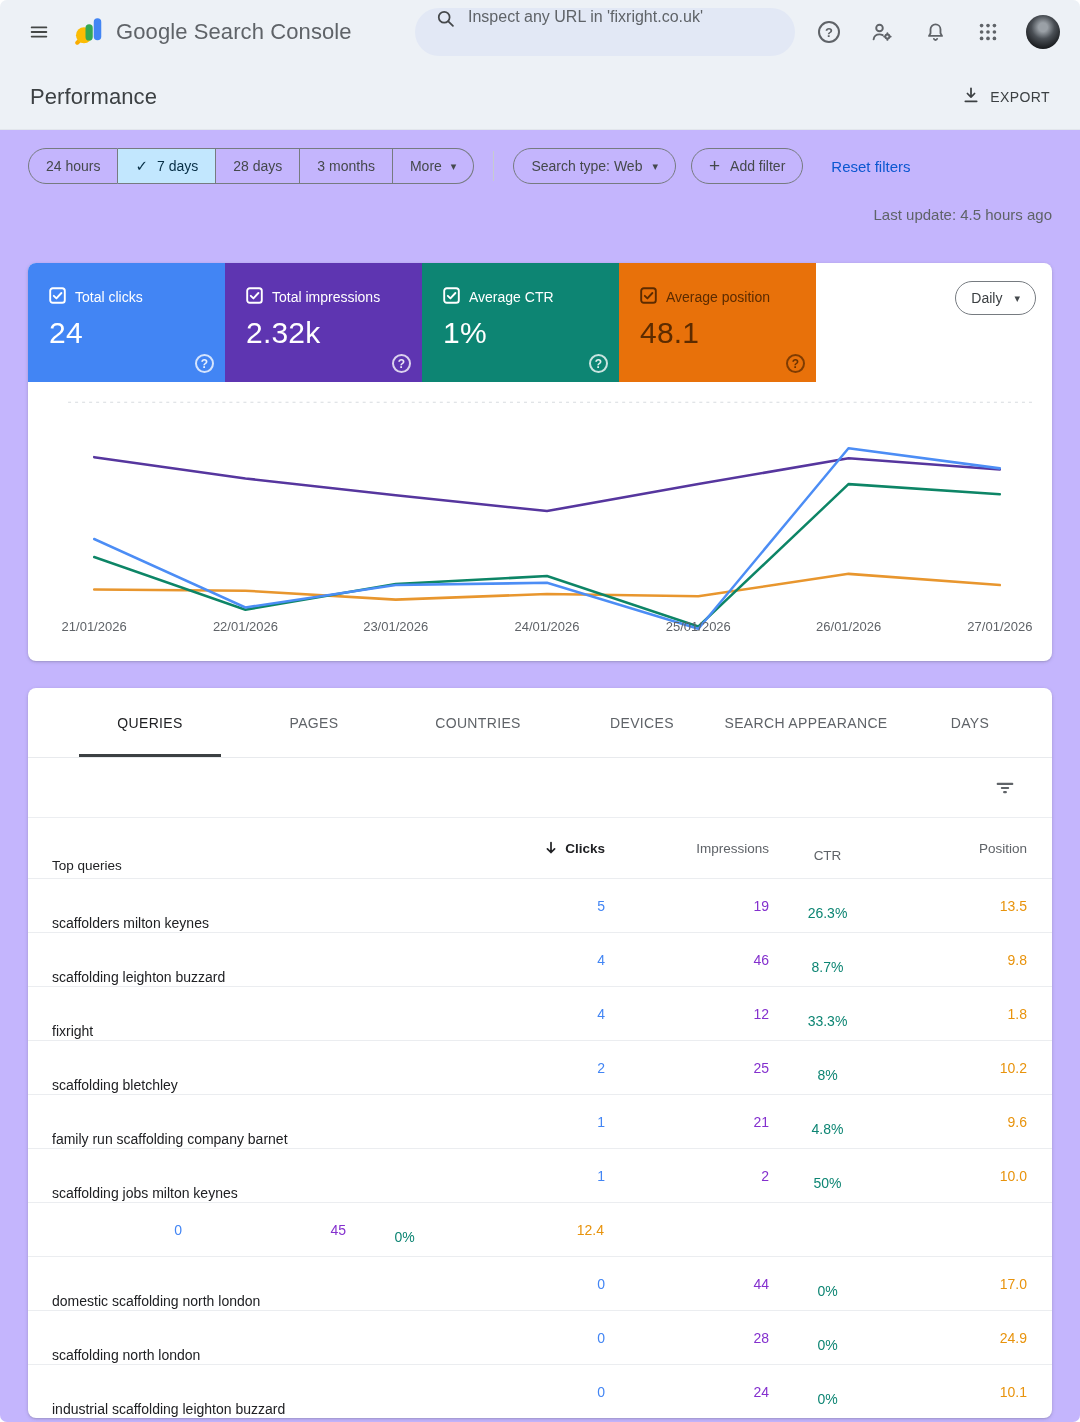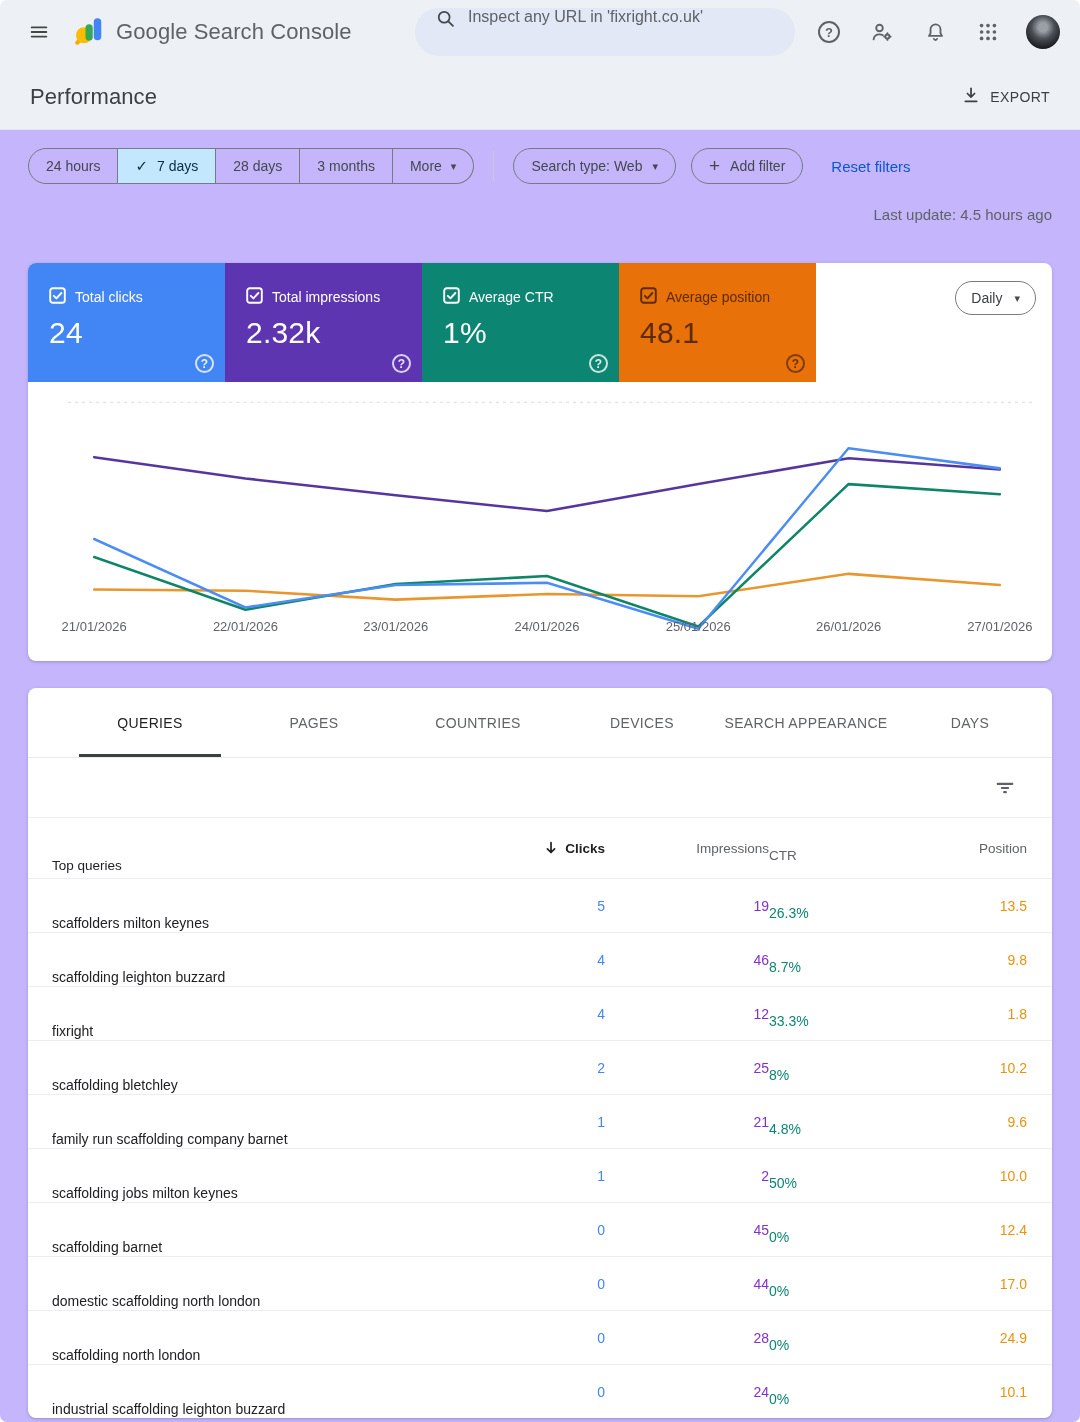--- a/index.html
+++ b/index.html
@@ -68,21 +68,21 @@
   .tab.active { color:#202124; font-weight:500; }
   .tab.active::after { content:""; position:absolute; bottom:0; left:50%; transform:translateX(-50%); width:142px; height:3px; background:#3c4043; }
   .table-toolbar { height:60px; display:flex; align-items:center; justify-content:flex-end; padding-right:26px; border-bottom:1px solid #eceef1; }
   .thead, .trow { display:flex; align-items:center; padding:0 25px 0 24px; }
   .thead { height:60px; font-size:13.5px; color:#5f6368; }
   .thead .col-clicks { color:#202124; font-weight:700; display:flex; align-items:center; justify-content:flex-end; gap:2px; }
   .trow { height:54px; border-top:1px solid #ebedf0; font-size:14px; }
   .col-query { flex:1; color:#202124; text-align:left; overflow:hidden; white-space:nowrap;margin-top:34px; }
   .col-clicks { width:130px; text-align:right; }
   .col-imp { width:164px; text-align:right; }
-  .col-ctr { width:117px; text-align:left;margin-top:14px; }
+  .col-ctr { width:117px; text-align:center;margin-top:14px; }
   .col-pos { width:141px; text-align:right; }
 </style>
 </head>
 <body>
 
 <div class="screen">
 
   <header class="topbar">
     <div class="tb-left">
       <button class="icon-btn">
@@ -345,21 +345,20 @@
             <div class="col-pos" style="color: rgb(232, 147, 12);">9.6</div>
           </div>
           <div class="trow">
             <div class="col-query">scaffolding jobs milton keynes</div>
             <div class="col-clicks" style="color: rgb(66, 133, 244);">1</div>
             <div class="col-imp" style="color: rgb(132, 48, 206);">2</div>
             <div class="col-ctr" style="color: rgb(13, 133, 115);">50%</div>
             <div class="col-pos" style="color: rgb(232, 147, 12);">10.0</div>
           </div>
           <div class="trow">
-            <div class="col-query">scaffolding barnet</div>
             <div class="col-clicks" style="color: rgb(66, 133, 244);">0</div>
             <div class="col-imp" style="color: rgb(132, 48, 206);">45</div>
             <div class="col-ctr" style="color: rgb(13, 133, 115);">0%</div>
             <div class="col-pos" style="color: rgb(232, 147, 12);">12.4</div>
           </div>
           <div class="trow">
             <div class="col-query">domestic scaffolding north london</div>
             <div class="col-clicks" style="color: rgb(66, 133, 244);">0</div>
             <div class="col-imp" style="color: rgb(132, 48, 206);">44</div>
             <div class="col-ctr" style="color: rgb(13, 133, 115);">0%</div>

